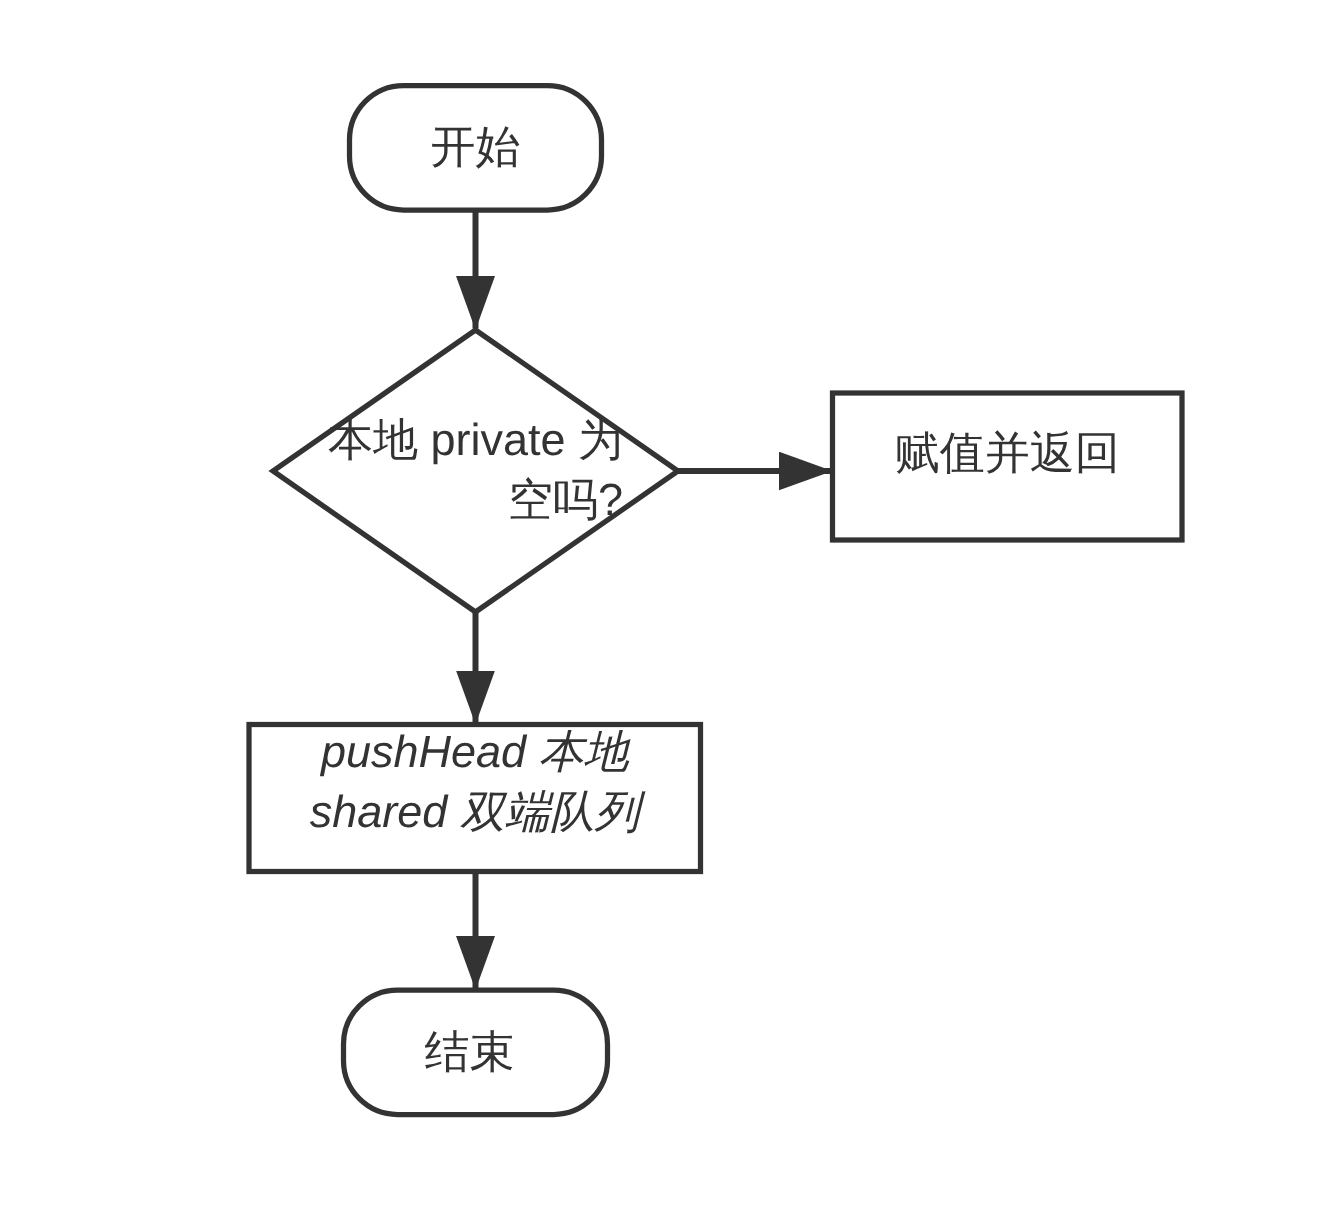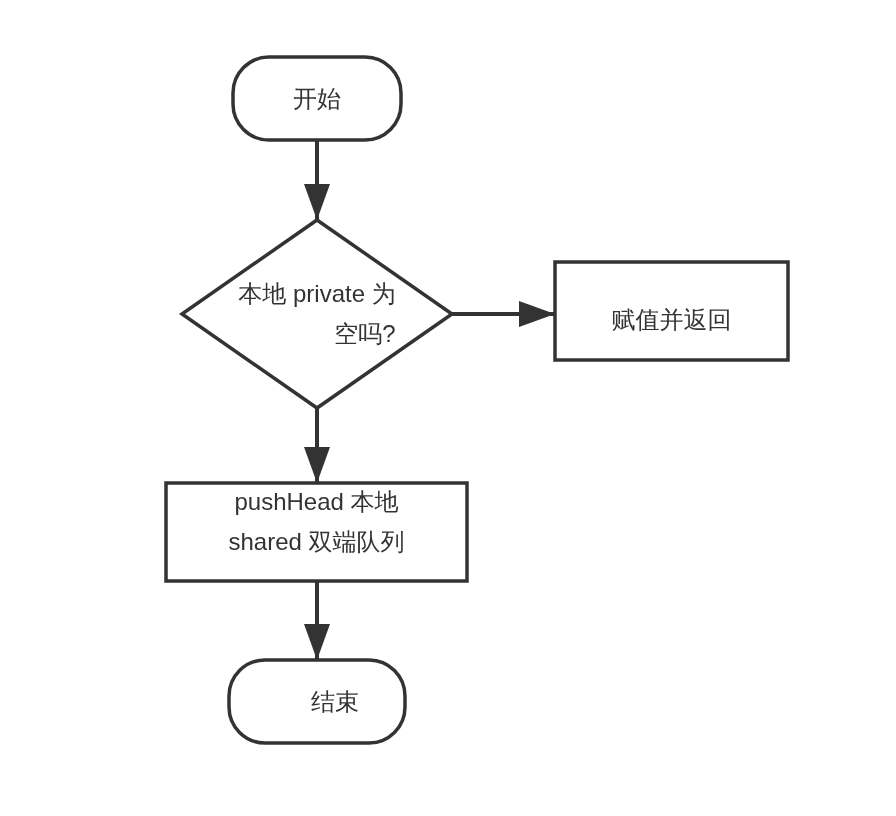--- a/index.html
+++ b/index.html
@@ -36,30 +36,30 @@
     fill: var(--stroke_color, #333333);
     stroke: none;
   }
   .label {
     position: absolute;
     display: flex;
     align-items: center;
     justify-content: center;
     text-align: center;
     color: var(--text_color, #333333);
-    font-size: 24px;
+    font-size: 30px;
     line-height: 40px;
     white-space: pre-line;
     pointer-events: none;
   }
   .label-start  { left: 233px; top: 57px;  width: 168px; height: 83px; }
   .label-decision { left: 147px; top: 266px; width: 340px; height: 96px; text-align: right; }
-  .label-assign { left: 555px; top: 271px; width: 233px; height: 98px; }
-  .label-push   { left: 166px; top: 483px; width: 301px; height: 78px; }
-  .label-end    { left: 247px; top: 660px; width: 176px; height: 83px; }
+  .label-assign { left: 555px; top: 254px; width: 233px; height: 98px; }
+  .label-push   { left: 166px; top: 483px; width: 301px; height: 78px; font-style: italic; }
+  .label-end    { left: 225px; top: 660px; width: 176px; height: 83px; }
 </style>
 </head>
 <body>
 
 <div class="canvas">
 
   <svg class="layer" viewBox="0 0 896 816" xmlns="http://www.w3.org/2000/svg">
     <defs>
       <marker id="arrowhead" markerUnits="userSpaceOnUse" markerWidth="36" markerHeight="26" refX="35" refY="13" orient="auto">
         <path class="arrowhead-fill" d="M0,0 L36,13 L0,26 Z"></path>

